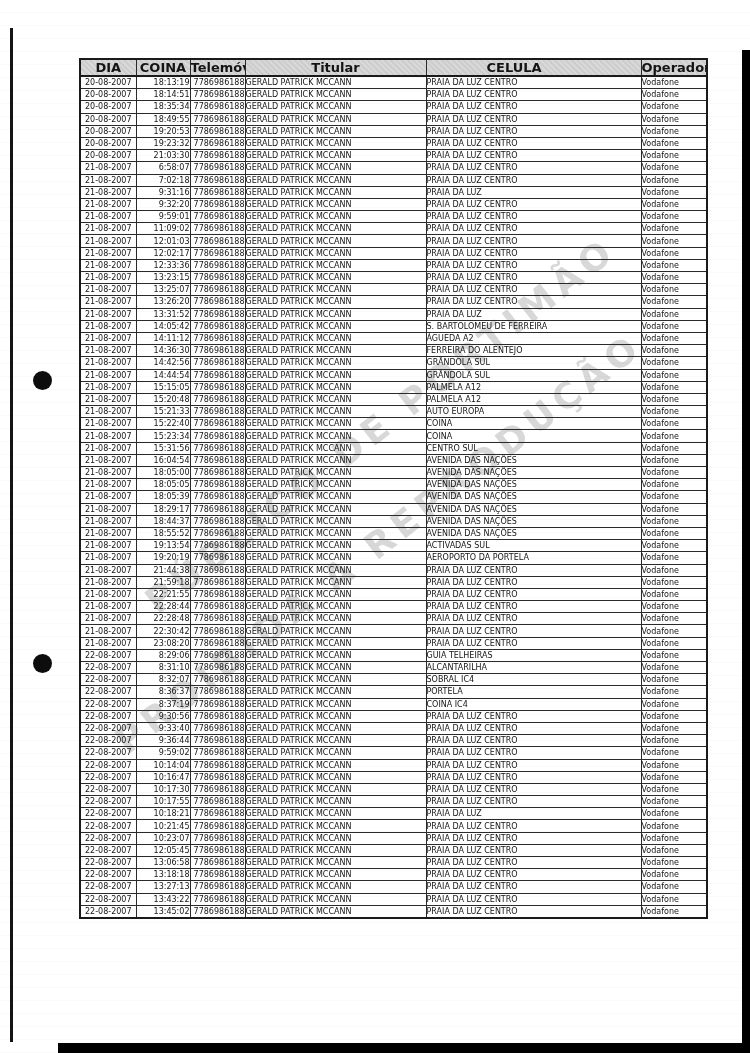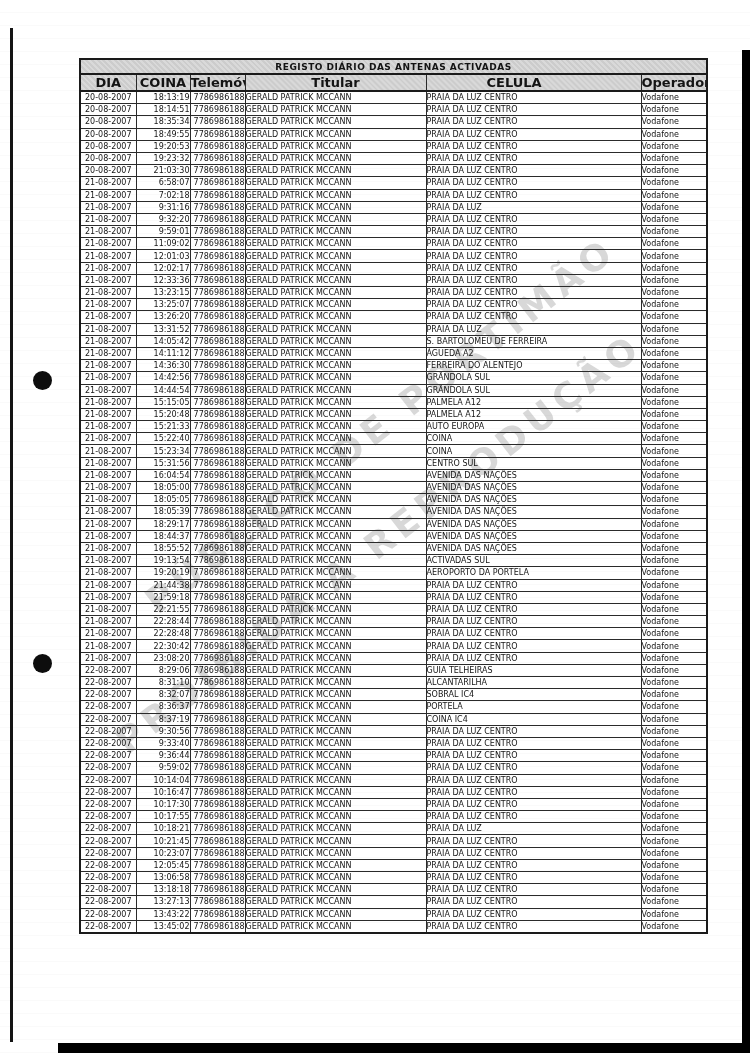--- a/index.html
+++ b/index.html
@@ -89,23 +89,20 @@
     <colgroup>
       <col style="width:56px">
         <col style="width:54px">
         <col style="width:55px">
       <col style="width:181px">
         <col style="width:215px">
         <col style="width:66px">
     </colgroup>
     <thead>
       <tr>
-        <th class="title-cell" colspan="6">REGISTO DIÁRIO DAS ANTENAS ACTIVADAS</th>
-      </tr>
-      <tr>
         <th class="colhead">DIA</th>
         <th class="colhead">COINA</th>
         <th class="colhead">Telemóvel</th>
         <th class="colhead">Titular</th>
         <th class="colhead h-celula">CELULA</th>
         <th class="colhead">Operadora</th>
       </tr>
     </thead>
     <tbody id="rows-body">
         <tr>

